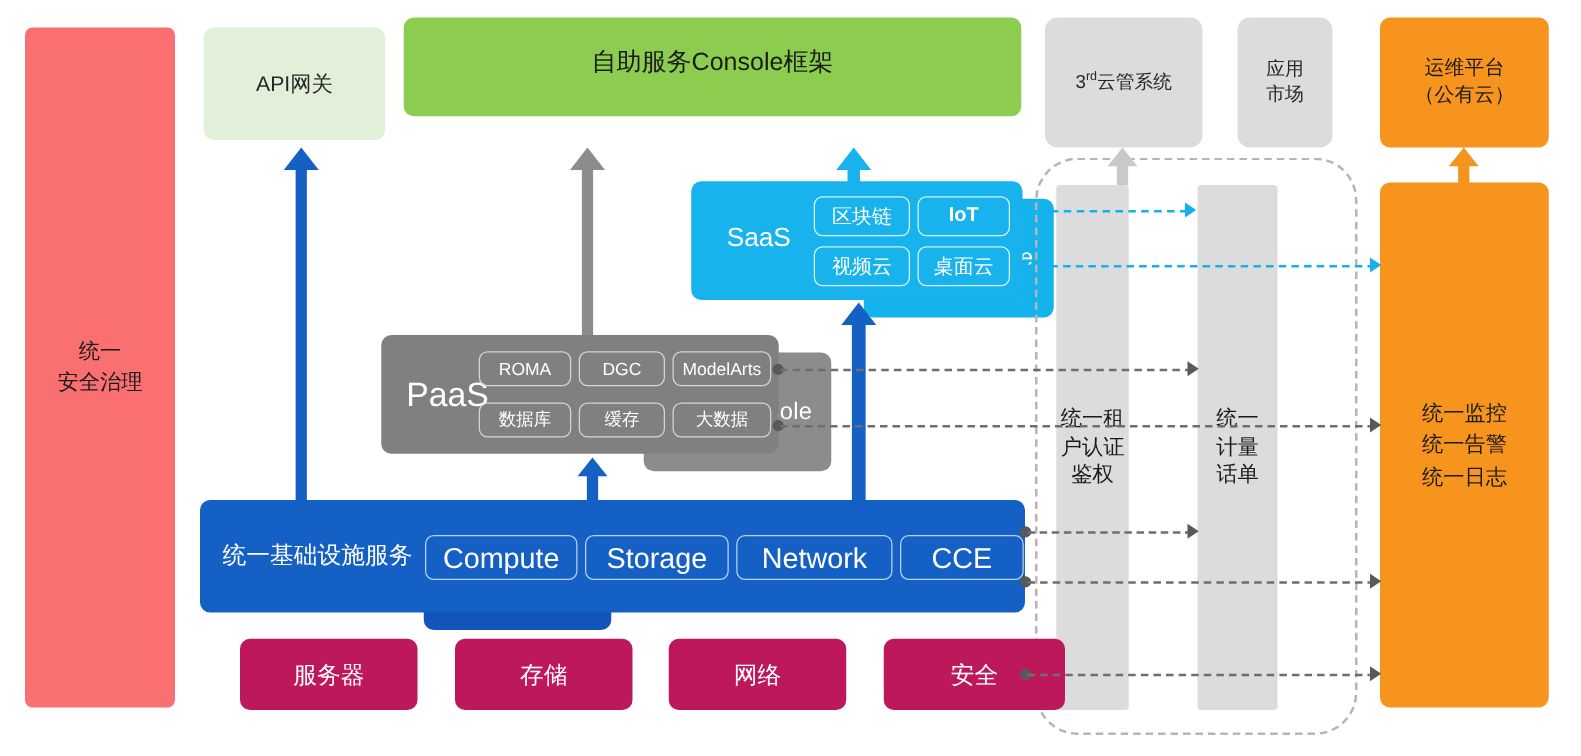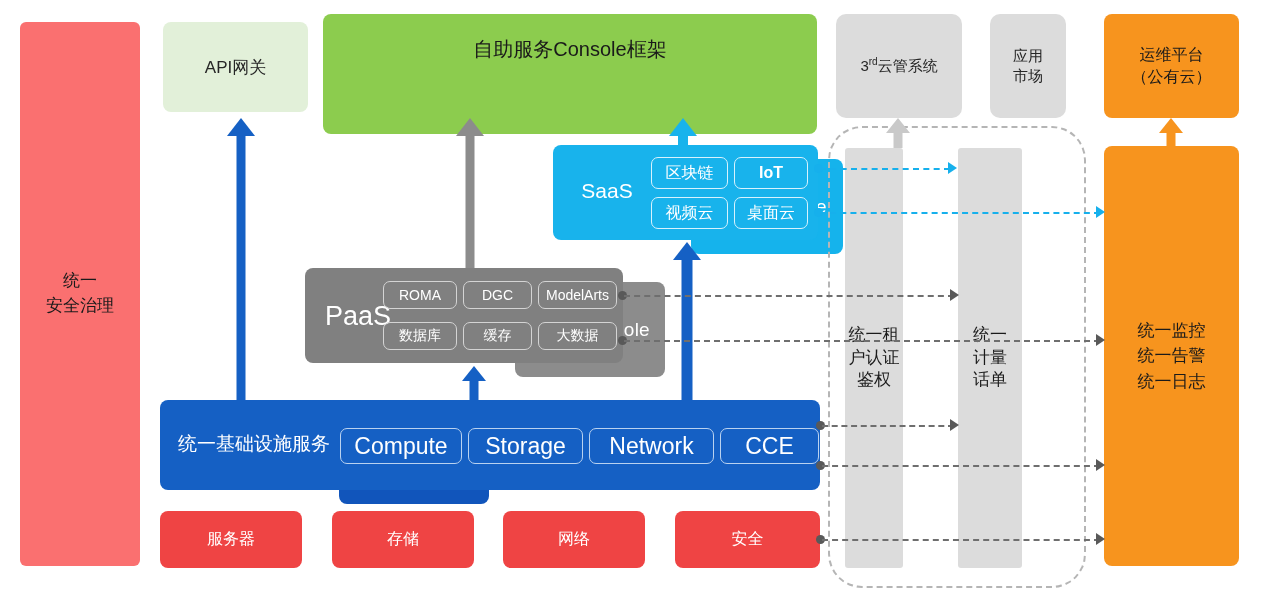--- a/index.html
+++ b/index.html
@@ -28,21 +28,21 @@
 
   
   .apigw{
     left:163px;top:22px;width:145px;height:90px;
     background:#e2f0d9;border-radius:8px;
     color:#262626;font-size:17px;
   }
 
   
   .console-frame{
-    left:323px;top:14px;width:494px;height:120px;
+    left:323px;top:14px;width:494px;height:79px;
     background:#8ccc4e;border-radius:8px;
   }
   .console-title{
     position:absolute;left:0;right:0;top:22px;
     text-align:center;color:#1a1a1a;font-size:20px;
   }
   .chip{
     position:absolute;top:70px;height:30px;border-radius:5px;
     display:flex;align-items:center;justify-content:center;
     color:#ffffff;font-size:19px;letter-spacing:.2px;
@@ -136,22 +136,22 @@
     height:34px;top:28px;font-size:23px;
     border:1.7px solid #b9d2f0;border-radius:7px;
   }
   .iaas .r1{left:180px;width:120px;}
   .iaas .r2{left:308px;width:113px;}
   .iaas .r3{left:429px;width:123px;}
   .iaas .r4{left:560px;width:97px;}
 
   
   .hw{
-    top:511px;height:57px;background:#ef4444;border-radius:8px;
-    color:#ffffff;font-size:16px;
+    top:511px;height:57px;background:#be185d;border-radius:8px;
+    color:#ffffff;font-size:19px;margin-left:32px;
   }
   .hw.h1{left:160px;width:142px;}
   .hw.h2{left:332px;width:142px;}
   .hw.h3{left:503px;width:142px;}
   .hw.h4{left:675px;width:145px;}
 
   
   .arrow-up{position:absolute;}
   .arrow-up .shaft{position:absolute;left:50%;transform:translateX(-50%);bottom:0;}
   .arrow-up .head{

